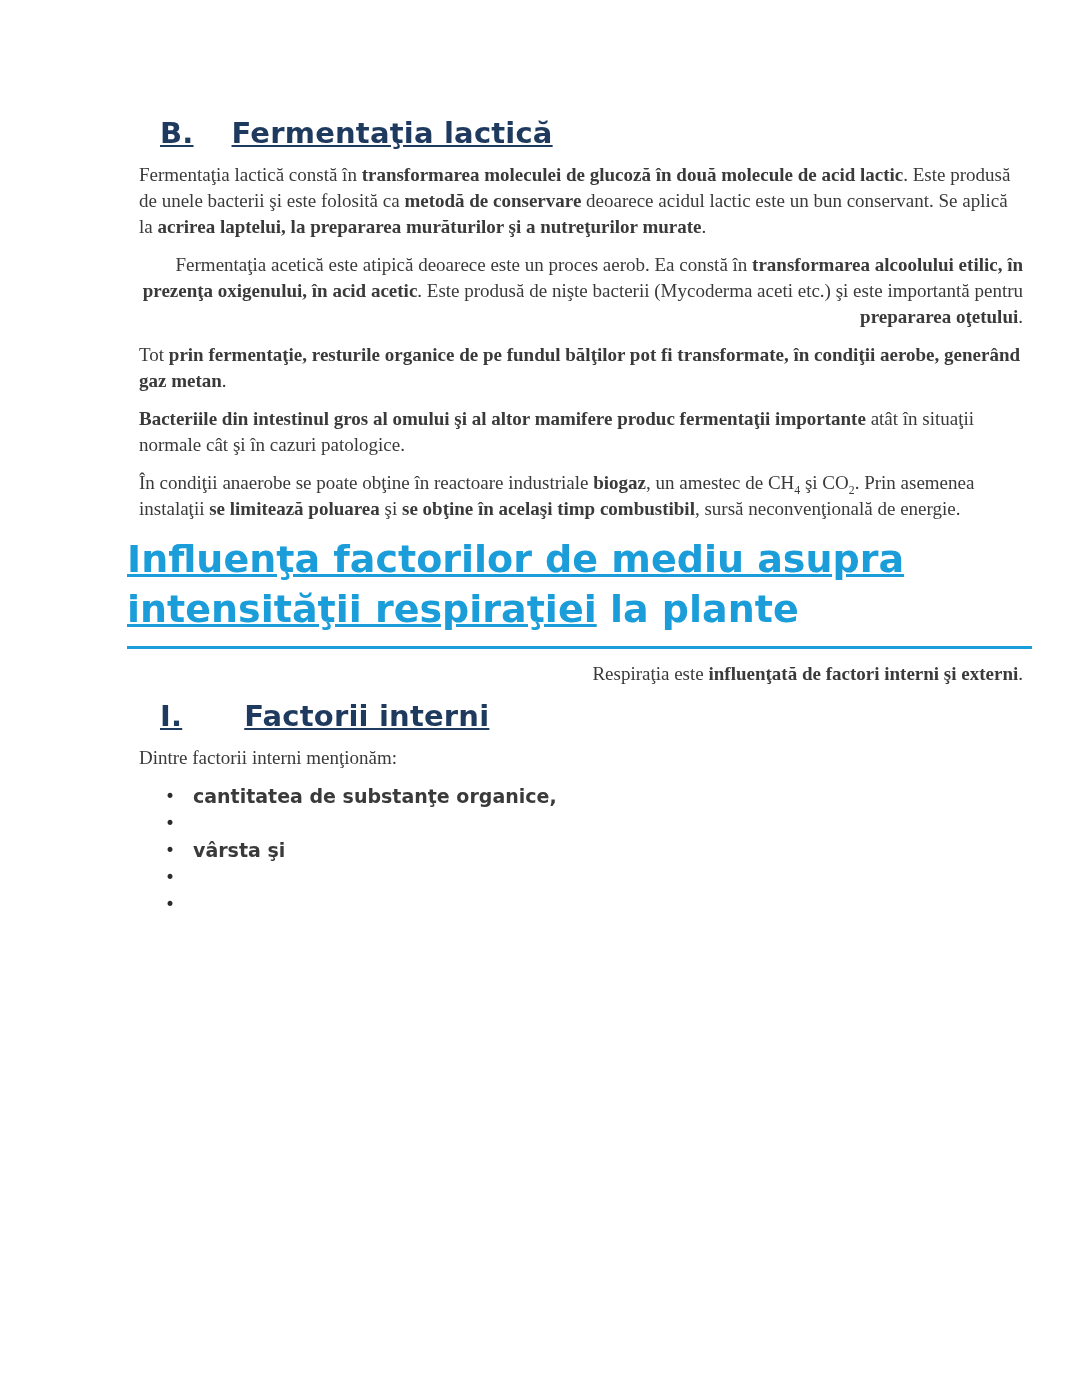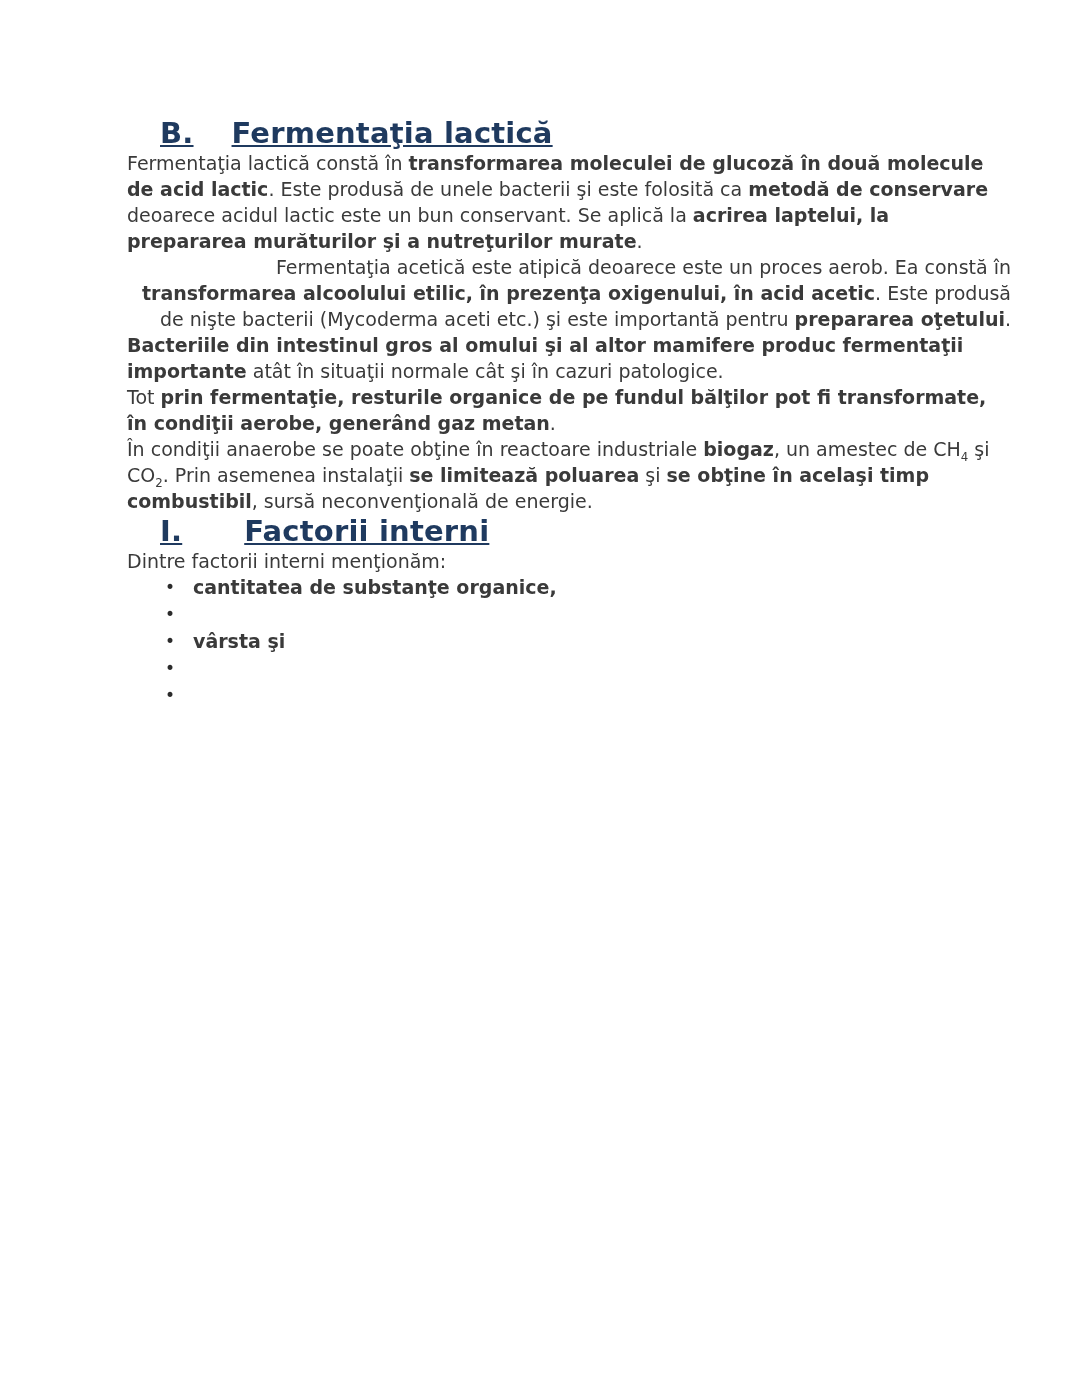--- a/index.html
+++ b/index.html
@@ -27,25 +27,26 @@
     font-weight:bold;
     color:var(--navy);
     letter-spacing:.2px;
   }
   h2.sec .num{ text-decoration:underline; margin-left:33px; margin-right:38px; }
   h2.sec.wide .num{ margin-right:62px; }
   h2.sec .title{ text-decoration:underline; }
 
   
   p.body{
-    margin:0;
+    margin:12px;
     width:884px;
     font-size:19px;
     line-height:26px;
     color:var(--text);
+    font-family:Liberation Serif, serif;
   }
   p.body .b, .btext .b{ font-weight:bold; }
   sub{ font-size:0.62em; line-height:0; }
 
   
   h1.main-heading{
     margin:0;
     width:905px;
     font-size:38px;
     line-height:50px;
@@ -90,27 +91,29 @@
 
 <div class="page">
 
   <h2 class="sec"><span class="num">B.</span><span class="title">Fermentaţia lactică</span></h2>
 
   <p class="body mt-26"><span class="plain">Fermentaţia lactică constă în </span><span class="b">transformarea moleculei de glucoză în două molecule de acid lactic</span><span class="plain">. Este produsă de unele bacterii şi este folosită ca </span><span class="b">metodă de conservare</span><span class="plain"> deoarece acidul lactic este un bun conservant. Se aplică la </span><span class="b">acrirea laptelui, la prepararea murăturilor şi a nutreţurilor murate</span><span class="plain">.</span></p>
 
 
   <p class="body mt-30"><span class="plain">Fermentaţia acetică este atipică deoarece este un proces aerob. Ea constă în </span><span class="b">transformarea alcoolului etilic, în prezenţa oxigenului, în acid acetic</span><span class="plain">. Este produsă de nişte bacterii (Mycoderma aceti etc.) şi este importantă pentru </span><span class="b">prepararea oţetului</span><span class="plain">.</span></p>
 
+  <p class="body mt-28"><span class="plain">Tot </span><span class="b">prin fermentaţie, resturile organice de pe fundul bălţilor pot fi transformate, în condiţii aerobe, generând gaz metan</span><span class="plain">.</span></p>
+
   <p class="body mt-28"><span class="b">Bacteriile din intestinul gros al omului şi al altor mamifere produc fermentaţii importante</span><span class="plain"> atât în situaţii normale cât şi în cazuri patologice.</span></p>
-
-  <p class="body mt-28"><span class="plain">Tot </span><span class="b">prin fermentaţie, resturile organice de pe fundul bălţilor pot fi transformate, în condiţii aerobe, generând gaz metan</span><span class="plain">.</span></p>
 
   <p class="body mt-28"><span class="plain">În condiţii anaerobe se poate obţine în reactoare industriale </span><span class="b">biogaz</span><span class="plain">, un amestec de CH</span><sub class="plain">4</sub><span class="plain"> şi CO</span><sub class="plain">2</sub><span class="plain">. Prin asemenea instalaţii </span><span class="b">se limitează poluarea</span><span class="plain"> şi </span><span class="b">se obţine în acelaşi timp combustibil</span><span class="plain">, sursă neconvenţională de energie.</span></p>
 
+  <h1 class="main-heading mt-80"><span class="plain u">Influenţa factorilor de mediu asupra intensităţii respiraţiei</span><span class="plain"> la plante</span></h1>
 
+  <p class="body mt-30"><span class="plain">Respiraţia este </span><span class="b">influenţată de factori interni şi externi</span><span class="plain">.</span></p>
 
   <h2 class="sec wide mt-40"><span class="num">I.</span><span class="title">Factorii interni</span></h2>
 
   <p class="body mt-34"><span class="plain">Dintre factorii interni menţionăm:</span></p>
 
   <ul class="bullets mt-28">
     <li>
         <span class="dot">•</span>
         <span class="btext"><span class="b">cantitatea de substanţe organice,</span></span>
       </li>

